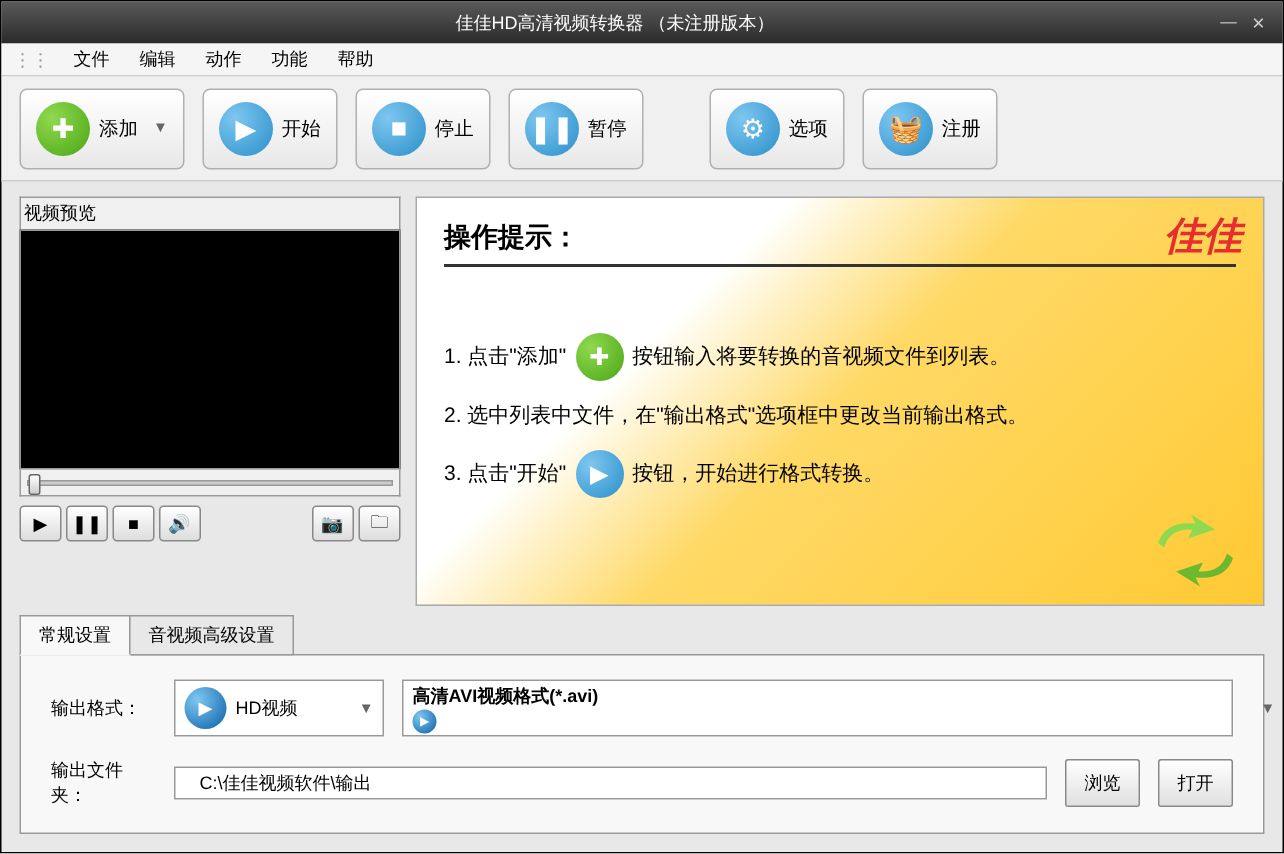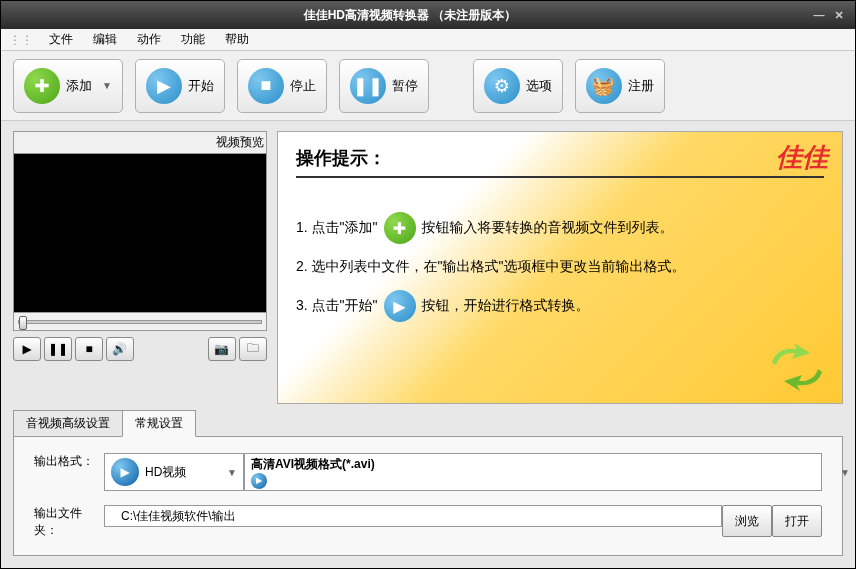--- a/index.html
+++ b/index.html
@@ -1,54 +1,54 @@
 <!DOCTYPE html>
 <html><head>
 <meta charset="utf-8">
 <style>
 * { margin: 0; padding: 0; box-sizing: border-box; font-family: "Microsoft YaHei", SimSun, sans-serif; }
 body { background: #fff; }
 .window { width: 856px; height: 569px; border: 1px solid #000; background: #e8e8e8; display: flex; flex-direction: column; }
-.titlebar { height: 28px; background: linear-gradient(to bottom, #5a5a5a, #2a2a2a); display: flex; align-items: center; padding: 0 8px; color: #fff; font-size: 12px; font-weight: bold; }
+.titlebar { height: 28px; background: linear-gradient(to bottom, #5a5a5a, #2a2a2a); display: flex; align-items: center; padding: 0 8px; color: #fff; font-size: 12px; font-weight: normal; }
 .titlebar-title { flex: 1; text-align: center; }
 .titlebar-controls { display: flex; gap: 4px; }
 .tbc { width: 16px; height: 14px; cursor: pointer; color: #ccc; font-size: 11px; display: flex; align-items: center; justify-content: center; }
 .menubar { height: 22px; background: #f5f5f5; border-bottom: 1px solid #ccc; display: flex; align-items: center; padding: 0 8px; font-size: 12px; gap: 4px; }
 .menu-item { padding: 2px 8px; cursor: pointer; }
 .menu-grip { color: #999; margin-right: 4px; }
 .toolbar { height: 70px; background: #f0f0f0; border-bottom: 1px solid #ccc; display: flex; align-items: center; padding: 8px 12px; gap: 12px; }
 .tb-btn { height: 54px; background: linear-gradient(to bottom, #fff, #e8e8e8); border: 1px solid #b0b0b0; border-radius: 5px; display: flex; align-items: center; padding: 0 10px; gap: 6px; cursor: pointer; font-size: 13px; }
 .tb-btn.green .tb-icon { background: radial-gradient(circle at 30% 30%, #8fd94e, #4ca516); }
 .tb-btn.blue .tb-icon { background: radial-gradient(circle at 30% 30%, #7ec7f0, #2a8fc9); }
 .tb-icon { width: 36px; height: 36px; border-radius: 50%; display: flex; align-items: center; justify-content: center; color: #fff; font-size: 18px; position: relative; }
 .tb-btn .dd { margin-left: 4px; color: #666; font-size: 10px; }
 .content { flex: 1; display: flex; padding: 10px 12px 0 12px; gap: 10px; }
 .preview-panel { width: 254px; }
-.preview-title { text-align: right; font-size: 12px; padding: 2px; background: #f0f0f0; border: 1px solid #999; border-bottom: none; }
+.preview-title { text-align: left; font-size: 12px; padding: 2px; background: #f0f0f0; border: 1px solid #999; border-bottom: none; }
 .preview-video { width: 100%; height: 160px; background: #000; border: 1px solid #999; }
 .preview-slider { height: 18px; border: 1px solid #999; border-top: none; background: #f0f0f0; position: relative; display: flex; align-items: center; padding: 0 4px; }
 .slider-track { flex: 1; height: 4px; background: #ccc; border: 1px solid #999; position: relative; }
 .slider-thumb { position: absolute; left: 0; top: -5px; width: 8px; height: 14px; background: linear-gradient(to bottom, #fff, #ccc); border: 1px solid #666; border-radius: 2px; }
 .preview-controls { display: flex; gap: 3px; margin-top: 6px; }
 .pc-btn { width: 28px; height: 24px; background: linear-gradient(to bottom, #fff, #ddd); border: 1px solid #888; border-radius: 3px; display: flex; align-items: center; justify-content: center; cursor: pointer; font-size: 12px; }
 .pc-spacer { flex: 1; }
 .instruction-panel { flex: 1; border: 1px solid #aaa; background: linear-gradient(135deg, #fff 0%, #fff 30%, #ffd966 50%, #ffc933 100%); padding: 14px 18px; position: relative; overflow: hidden; }
-.inst-title { font-size: 18px; font-weight: bold; color: #000; border-bottom: 2px solid #333; padding-bottom: 6px; margin-bottom: 20px; display: inline-block; width: 100%; }
+.inst-title { font-size: 18px; font-weight: bold; color: #000; border-bottom: 2px solid #333; padding-bottom: 6px; margin-bottom: 30px; display: inline-block; width: 100%; }
 .inst-line { font-size: 14px; margin: 14px 0; display: flex; align-items: center; flex-wrap: wrap; gap: 2px; }
 .inst-icon { width: 32px; height: 32px; border-radius: 50%; display: inline-flex; align-items: center; justify-content: center; color: #fff; font-size: 16px; margin: 0 4px; }
 .inst-icon.green { background: radial-gradient(circle at 30% 30%, #8fd94e, #4ca516); }
 .inst-icon.blue { background: radial-gradient(circle at 30% 30%, #7ec7f0, #2a8fc9); }
 .brand-logo { position: absolute; top: 8px; right: 14px; font-size: 26px; font-family: "STXingkai", cursive; color: #e62e2e; font-style: italic; font-weight: bold; margin-left: 32px; }
 .arrows-deco { position: absolute; bottom: 6px; right: 10px; width: 70px; height: 60px; }
 .settings-area { padding: 6px 12px 12px 12px; }
 .tabs { display: flex; font-size: 12px; }
 .tab { padding: 4px 12px; border: 1px solid #999; background: #e8e8e8; cursor: pointer; margin-right: -1px; }
 .tab.active { background: #f8f8f8; border-bottom: 1px solid #f8f8f8; position: relative; z-index: 1; }
 .tab-content { border: 1px solid #999; background: #f8f8f8; padding: 16px 20px; margin-top: -1px; }
-.form-row { display: flex; align-items: flex-start; margin-bottom: 14px; font-size: 12px; }
+.form-row { display: flex; align-items: center; gap: 12px; margin-bottom: 14px; font-size: 12px; }
 .form-row:last-child { margin-bottom: 0; }
 .form-label { width: 70px; }
 .combo { height: 38px; border: 1px solid #999; background: #fff; display: flex; align-items: center; padding: 0 6px; gap: 6px; cursor: pointer; }
 .combo-icon { width: 28px; height: 28px; border-radius: 50%; background: radial-gradient(circle at 30% 30%, #7ec7f0, #0a5fa8); display: flex; align-items: center; justify-content: center; color: #fff; font-size: 12px; }
 .combo.c1 { width: 140px; }
 .combo.c2 { flex: 1; flex-direction: column; align-items: flex-start; justify-content: center; padding: 2px 6px; gap: 0; }
 .combo.c2 .row1 { font-weight: bold; font-size: 12px; }
 .combo.c2 .row2 { display: flex; align-items: center; gap: 4px; font-size: 11px; }
 .combo.c2 .mini-icon { width: 16px; height: 16px; border-radius: 50%; background: radial-gradient(circle at 30% 30%, #7ec7f0, #0a5fa8); color: #fff; font-size: 8px; display: flex; align-items: center; justify-content: center; }
 .combo-dd { margin-left: auto; color: #666; font-size: 10px; }
@@ -144,22 +144,22 @@
       </div>
       <svg class="arrows-deco" viewBox="0 0 70 60">
         <path d="M10 25 Q15 10 35 12 L32 6 L48 16 L30 22 L33 16 Q18 15 14 28 Z" fill="#8fd94e"></path>
         <path d="M60 35 Q55 50 35 48 L38 54 L22 44 L40 38 L37 44 Q52 45 56 32 Z" fill="#6cb82e"></path>
       </svg>
     </div>
   </div>
 
   <div class="settings-area">
     <div class="tabs">
+      <div class="tab active">常规设置</div>
       <div class="tab">音视频高级设置</div>
-      <div class="tab active">常规设置</div>
     </div>
     <div class="tab-content">
       <div class="form-row">
         <span class="form-label">输出格式：</span>
         <div class="combo c1">
           <span class="combo-icon">▶</span>
           <span>HD视频</span>
           <span class="combo-dd">▼</span>
         </div>
         <div class="combo c2">

